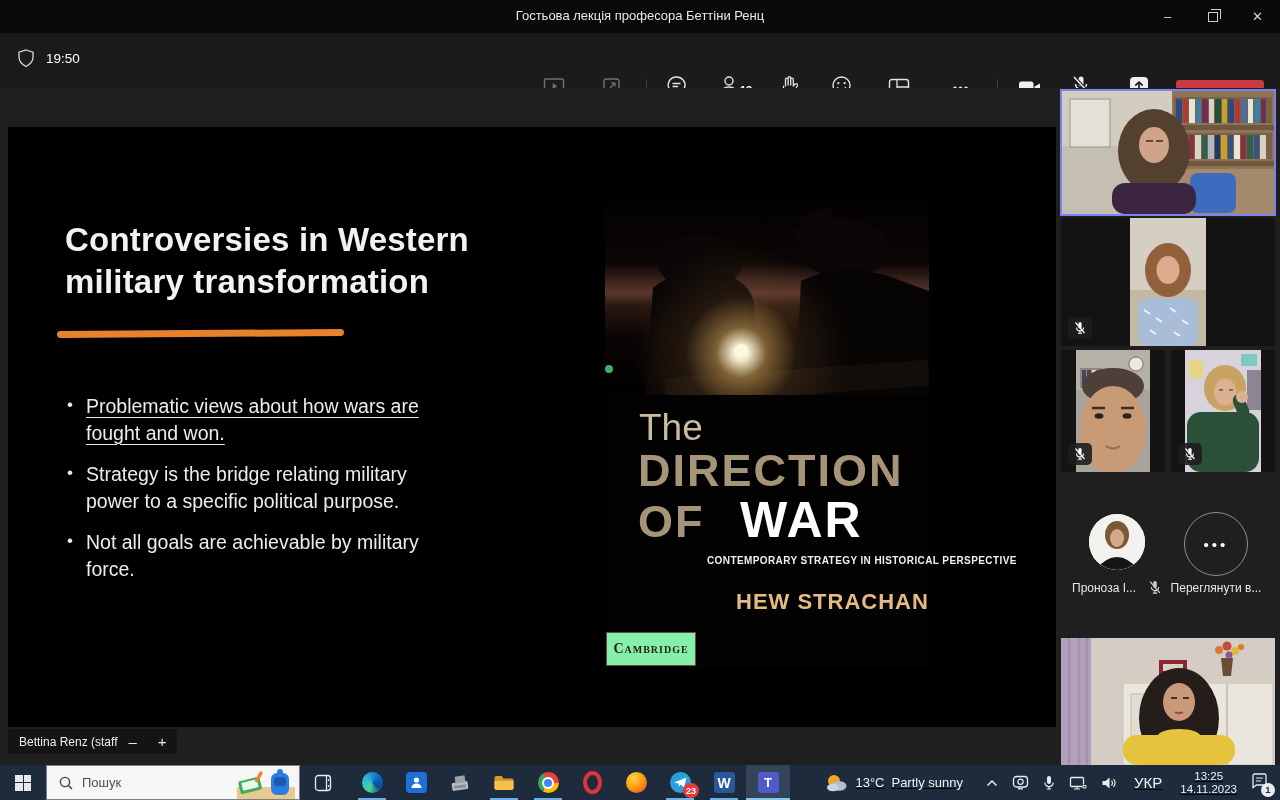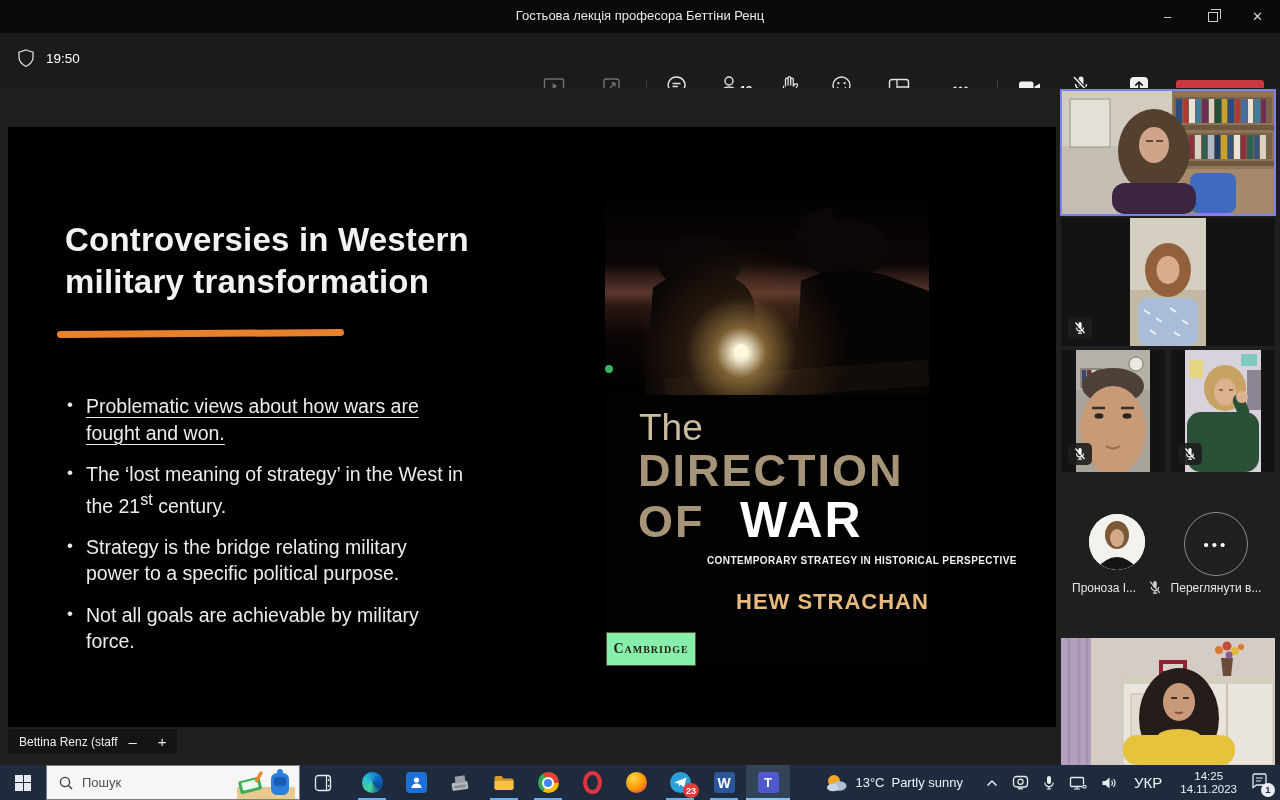--- a/index.html
+++ b/index.html
@@ -101,21 +101,21 @@
   .opera-ic { width:19px; height:23px; border-radius:50%; border:4.5px solid #e0343c; background:transparent; }
   .telegram-ic { background:#2ba0d8; position:relative; }
   .badge-red { position:absolute; right:3px; bottom:2px; min-width:16px; height:15px; border-radius:8px; background:#e23b3b;
     color:#fff; font-size:9px; font-weight:bold; display:flex; align-items:center; justify-content:center; padding:0 3px; }
   .word-ic { width:21px; height:21px; background:#2b579a; border-radius:3px; color:#fff; font-weight:bold; font-size:14px;
     display:flex; align-items:center; justify-content:center; }
   .teams-ic { width:21px; height:21px; background:#5059c9; border-radius:3px; color:#fff; font-weight:bold; font-size:13px;
     display:flex; align-items:center; justify-content:center; }
   .blueapp-ic { width:21px; height:21px; background:#1f6fd8; border-radius:4px; display:flex; align-items:center; justify-content:center; }
 
-  .tray { position:absolute; right:0; top:0; height:35px; display:flex; align-items:center; }
+  .tray { position:absolute; right:0; top:0; height:35px; display:flex; align-items:center;text-decoration:underline; }
   .weather { display:flex; align-items:center; gap:7px; color:#eef2f5; font-size:13px; margin-right:16px; }
   .tray-ic { margin:0 7px; display:flex; align-items:center; }
   .lang { color:#eef2f5; font-size:15px; margin:0 10px; }
   .clock { color:#eef2f5; font-size:11.5px; line-height:13px; text-align:center; margin:0 8px; }
   .notif { position:relative; margin:0 12px 0 6px; }
   .notif-badge { position:absolute; right:-7px; bottom:-4px; width:14px; height:14px; border-radius:50%; background:#e9edf1;
     color:#1d2b3c; font-size:9.5px; font-weight:bold; display:flex; align-items:center; justify-content:center; }
 </style>
 </head>
 <body>
@@ -259,21 +259,20 @@
   </div>
 </div>
 
 <div class="stage">
 
   <div class="slide">
     <div class="slide-title">Controversies in Western military transformation</div>
     <div class="orange-stroke"></div>
     <ul class="bullets">
       <li><span class="u">Problematic views about how wars are fought and won.</span></li>
-      <li><span>The ‘lost meaning of strategy’ in the West in the 21</span><sup>st</sup><span> century.</span></li>
       <li><span>Strategy is the bridge relating military power to a specific political purpose.</span></li>
       <li><span>Not all goals are achievable by military force.</span></li>
     </ul>
 
     <div class="book">
       <div class="book-photo">
         <svg width="324" height="212" viewBox="0 0 324 212">
           <ellipse cx="95" cy="80" rx="42" ry="28" fill="#0a0706"></ellipse>
           <path d="M40 212 L48 105 Q70 85 120 92 Q150 100 150 130 L155 212 Z" fill="#080505"></path>
           <path d="M118 130 q-14 -30 -28 -26 q-10 4 -4 22 l10 22 Z" fill="#080505"></path>
@@ -601,21 +600,21 @@
         </svg>
       </div>
     <div class="tray-ic">
         <svg width="16" height="14" viewBox="0 0 16 14">
           <path d="M1.5 5 h3 L8.5 1.5 V12.5 L4.5 9 h-3 Z" fill="#e8ecef"></path>
           <path d="M10.5 4.5 a4 4 0 0 1 0 5 M12.5 3 a6.5 6.5 0 0 1 0 8" fill="none" stroke="#e8ecef" stroke-width="1.2"></path>
         </svg>
       </div>
     <div class="lang">УКР</div>
     <div class="clock">
-      <div>14:25</div>
+      <div>13:25</div>
       <div>14.11.2023</div>
     </div>
     <div class="notif">
       <svg width="17" height="16" viewBox="0 0 17 16">
           <path d="M2 2.5 a1.5 1.5 0 0 1 1.5-1.5 h10 a1.5 1.5 0 0 1 1.5 1.5 v8 a1.5 1.5 0 0 1 -1.5 1.5 h-8 L2 14.5 Z" fill="none" stroke="#e8ecef" stroke-width="1.3"></path>
           <path d="M5 5 h7 M5 8 h5" stroke="#e8ecef" stroke-width="1.1"></path>
         </svg>
       <div class="notif-badge">1</div>
     </div>
   </div>

